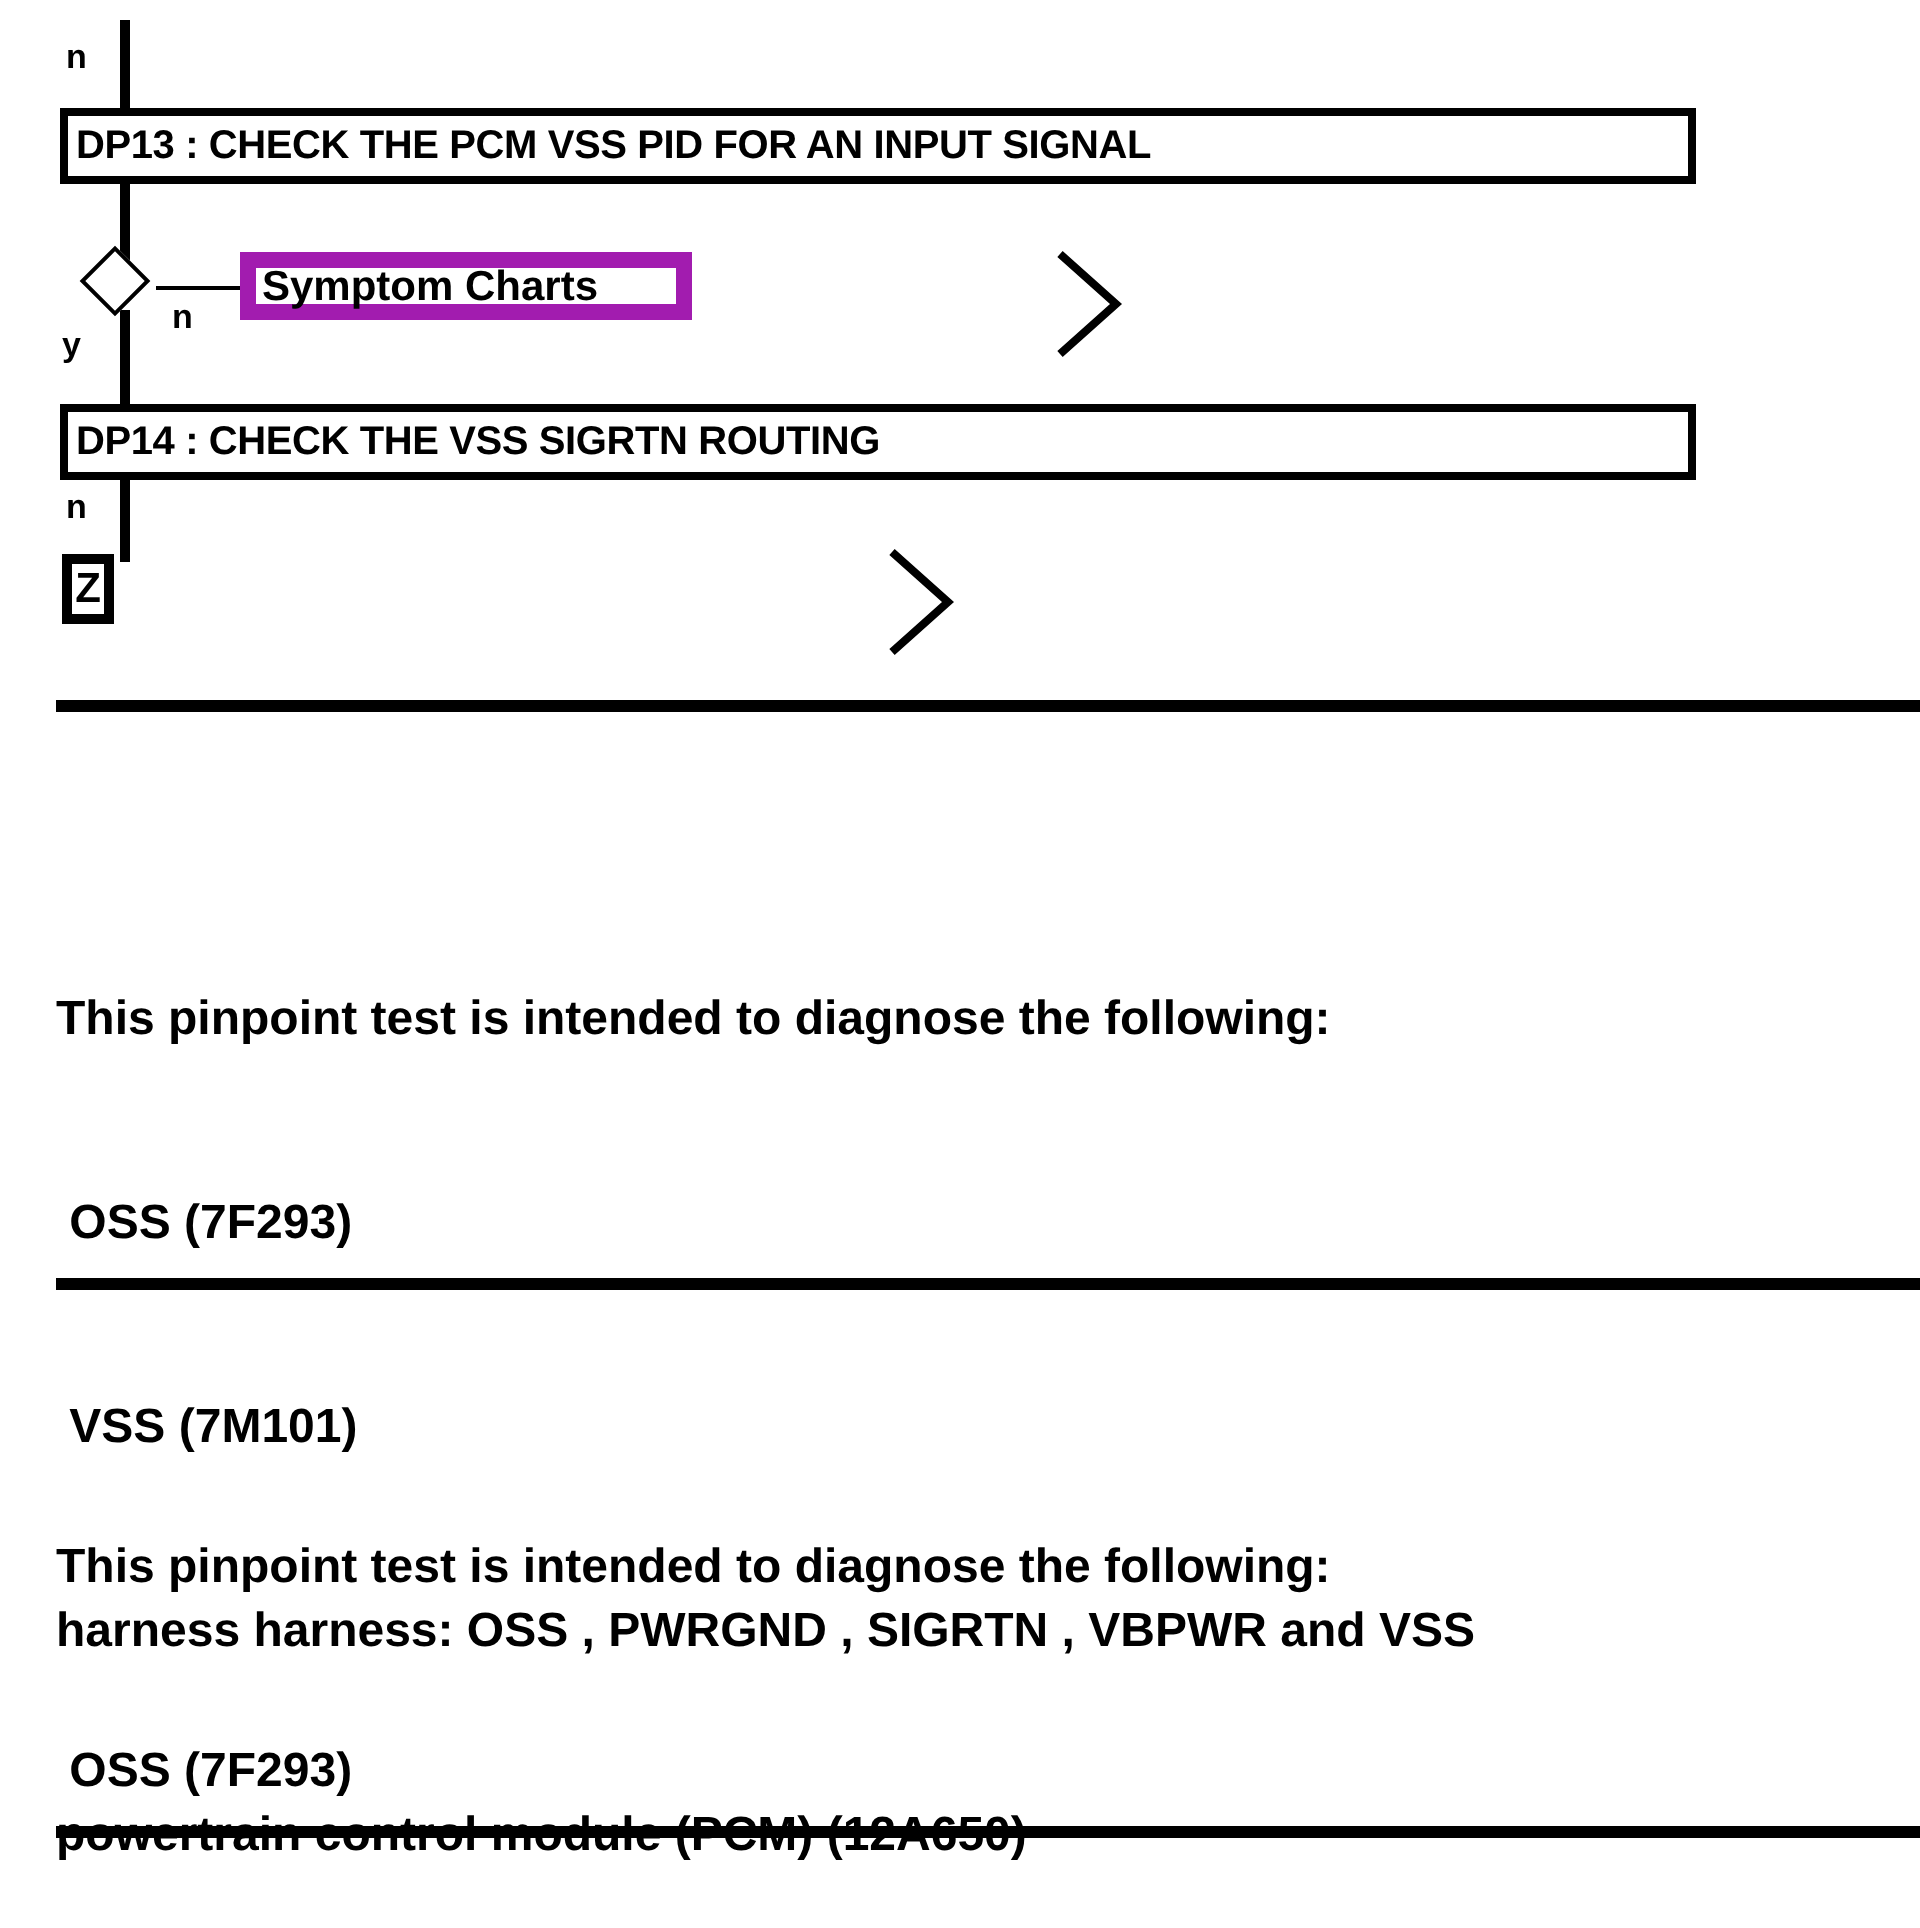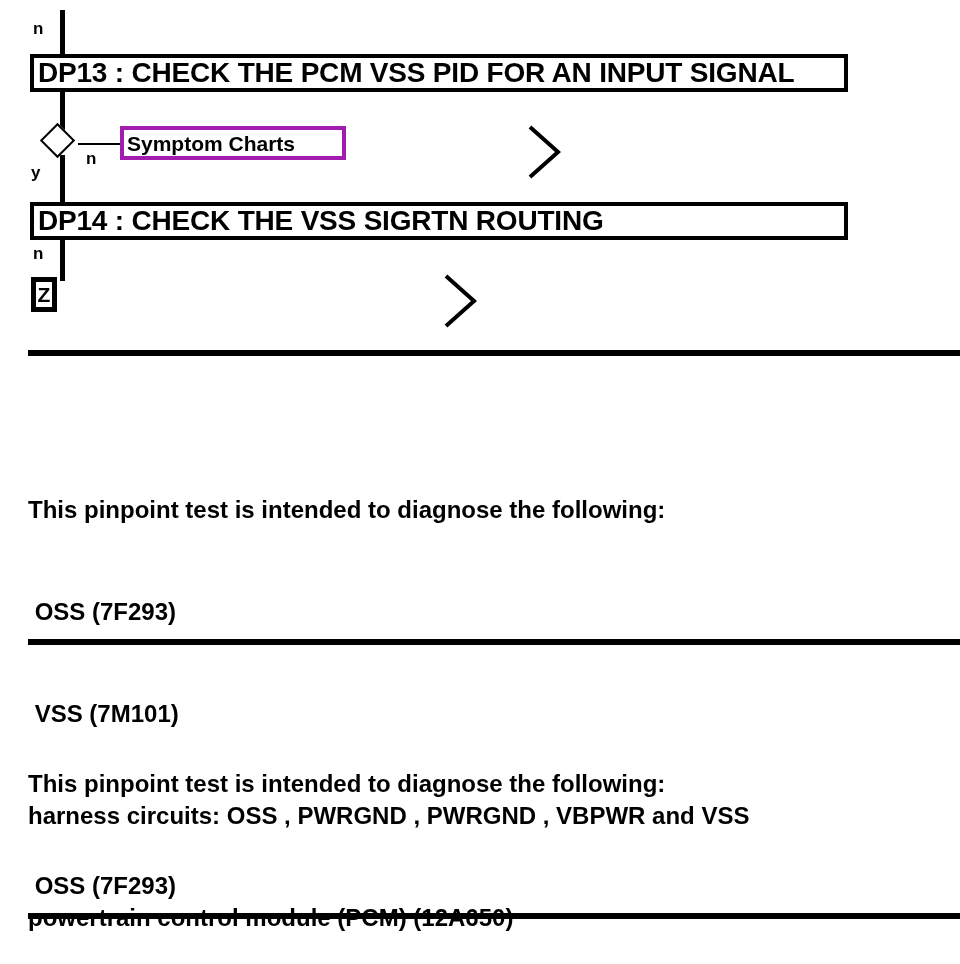--- a/index.html
+++ b/index.html
@@ -48,21 +48,21 @@
     left: 30px;
     width: 818px;
     height: 38px;
     border: 4px solid #000;
     background: #fff;
     box-sizing: border-box;
     display: flex;
     align-items: center;
   }
   .step-box .step-label {
-    font-size: 28px;
+    font-size: 20px;
     font-weight: bold;
     letter-spacing: -0.2px;
     white-space: nowrap;
     padding-left: 4px;
     line-height: 1;
   }
   .step-1 { top: 54px; }
   .step-2 { top: 202px; }
 
   
@@ -88,21 +88,21 @@
     background: #000;
   }
 
   
   .ref-box {
     position: absolute;
     left: 120px;
     top: 126px;
     width: 226px;
     height: 34px;
-    border: 4px solid #a21caf;
+    border: 8px solid #a21caf;
     background: #fff;
     box-sizing: border-box;
     display: flex;
     align-items: center;
   }
   .ref-box .ref-label {
     font-size: 21px;
     font-weight: bold;
     white-space: nowrap;
     padding-left: 3px;
@@ -226,21 +226,21 @@
     </span>
 
   </div>
 
   <div class="rule rule-1"></div>
 
   <div class="text-block block-1">
     <div class="text-line">This pinpoint test is intended to diagnose the following:</div>
     <div class="text-line"> OSS (7F293)</div>
     <div class="text-line"> VSS (7M101)</div>
-    <div class="text-line">harness circuits: OSS , PWRGND , PWRGND , VBPWR and VSS</div>
+    <div class="text-line">harness harness: OSS , PWRGND , SIGRTN , VBPWR and VSS</div>
     <div class="text-line">powertrain control module (PCM) (12A650)</div>
   </div>
 
   <div class="rule rule-2"></div>
 
   <div class="text-block block-2">
     <div class="text-line">This pinpoint test is intended to diagnose the following:</div>
     <div class="text-line"> OSS (7F293)</div>
     
     

